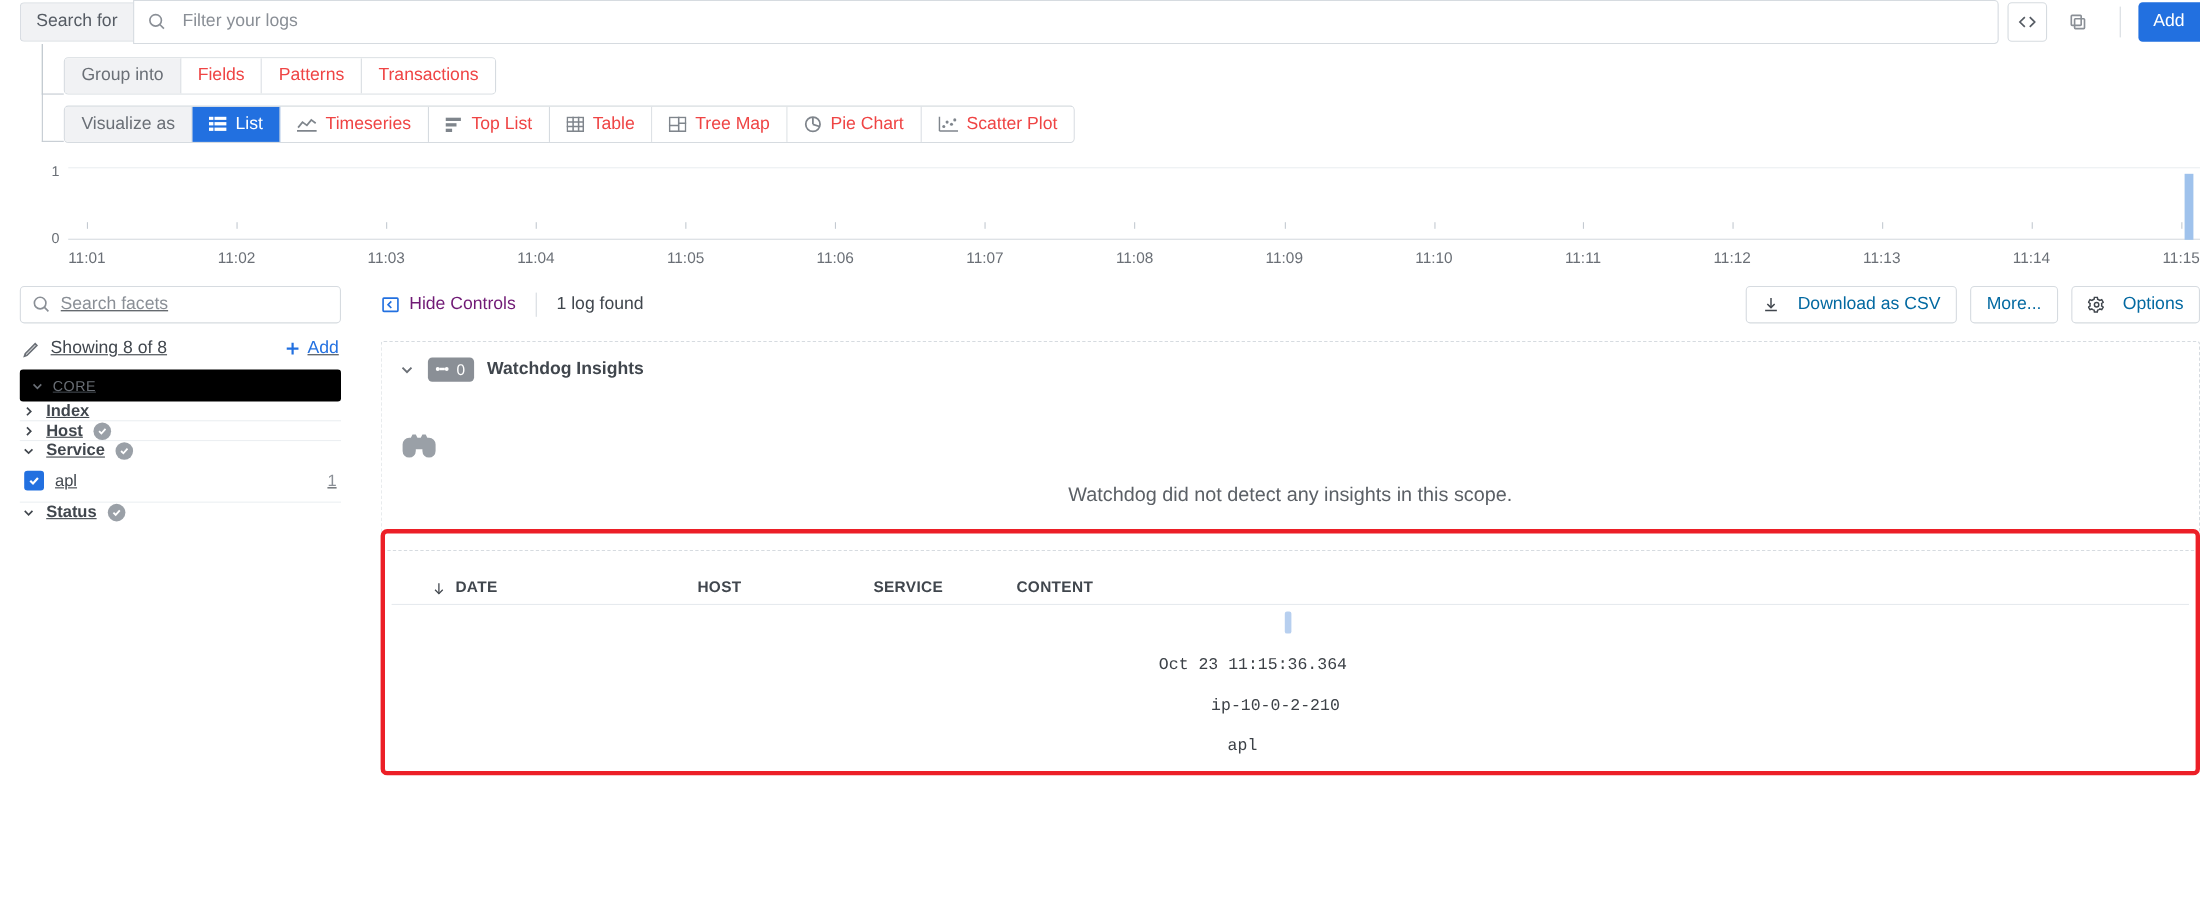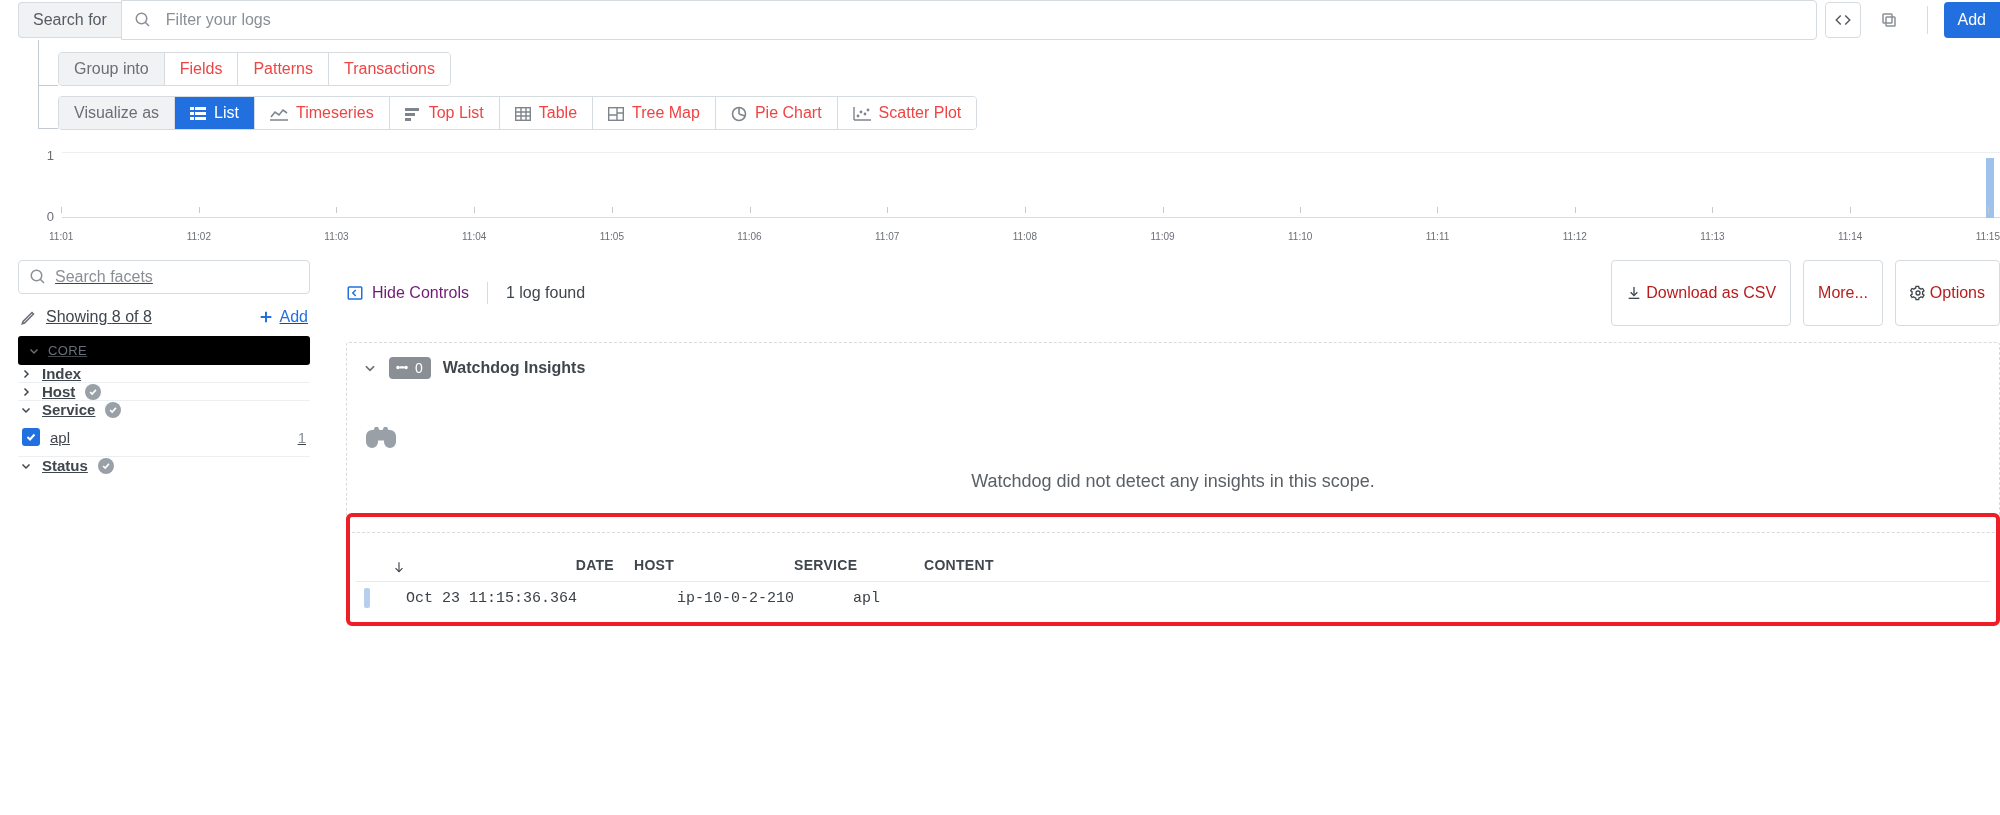--- a/index.html
+++ b/index.html
@@ -113,22 +113,22 @@
   .timeline .axis {
     position:absolute; left:22px; right:0; bottom:24px; height:1px; background:#d6dbe0;
   }
   .timeline .grid {
     position:absolute; left:22px; right:0; top:0; height:1px; background:#eceff2;
   }
   .timeline .bar {
     position:absolute; width:8px; background:#9fc2ec; bottom:24px;
   }
   .timeline .ticks {
-    position:absolute; left:9px; right:0; bottom:0; display:flex; justify-content:space-between;
-    font-size:10px; color:#6a6f76;
+    position:absolute; left:22px; right:0; bottom:0; display:flex; justify-content:space-between;
+    font-size:14px; color:#6a6f76;
   }
   .timeline .ticks span { position:relative; }
   .timeline .ticks span::before {
     content:""; position:absolute; top:-24px; left:50%; width:1px; height:6px; background:#c4cad1;
   }
 
   
   .lower { display:flex; margin-top: 18px; }
   .facets {
     width: 310px;
@@ -192,22 +192,22 @@
   .main-toolbar {
     display:flex; align-items:center;
     gap: 18px;
   }
   .hide-controls { color:#701a75; font-size:16px; display:flex; gap:8px; }
   .vsep { width:1px; height:22px; background:#d6dbe0; }
   .log-count { font-size:16px; color:#40464d; }
   .tool-right { margin-left:auto; display:flex; gap:12px; align-items:center; }
   .btn {
     border:1px solid #d6dbe0; border-radius:4px;
-    padding:23px 14px; background:#fff; color:#b91c1c; font-size:16px;
-    display:flex; align-items:center; gap:4px;
+    padding:7px 14px; background:#fff; color:#0369a1; font-size:16px;
+    display:flex; align-items:center; gap:16px;
   }
 
   .insights-card {
     margin-top: 16px;
     border:1px dashed #d6dbe0;
     border-radius:3px;
     padding: 14px 16px 40px 16px;
   }
   .insights-head { display:flex; align-items:center; gap:12px; }
   .badge-bin {
@@ -230,28 +230,29 @@
     border-bottom:1px solid #e6eaee;
     font-size:14px; font-weight:700; letter-spacing:.3px; color:#40464d;
   }
   .log-table .thead .sort { transform: translateY(2px); margin-right:4px; }
   .log-row-wrap {
     border:4px solid #ec1f27; border-radius:6px;
     margin-top: -32px;
     padding: 30px 6px 8px 6px;
   }
   .log-row {
-    display:flex; gap:36px;
+    display:flex; gap:20px;
     padding:6px 12px 6px 8px;
     font-family: Menlo, Consolas, "Liberation Mono", monospace;
     font-size:15px; color:#3c4147;
     align-items:center;
+    flex-direction:column;
   }
   .row-marker { width:6px; height:20px; background:#b7cfef; border-radius:2px; }
-  .col-date { width:235px;justify-content:space-between; }
+  .col-date { width:235px; }
   .col-host { width:140px; }
   .col-svc  { width:110px; }
   .col-content { flex:1; }
 
   .thead .col-date { width:222px; display:flex; align-items:center; gap:4px; padding-left:0;}
   .thead .col-host { width:140px; }
   .thead .col-svc  { width:110px; }
   .thead .col-content { flex:1; }
 
   svg { display:block; }

